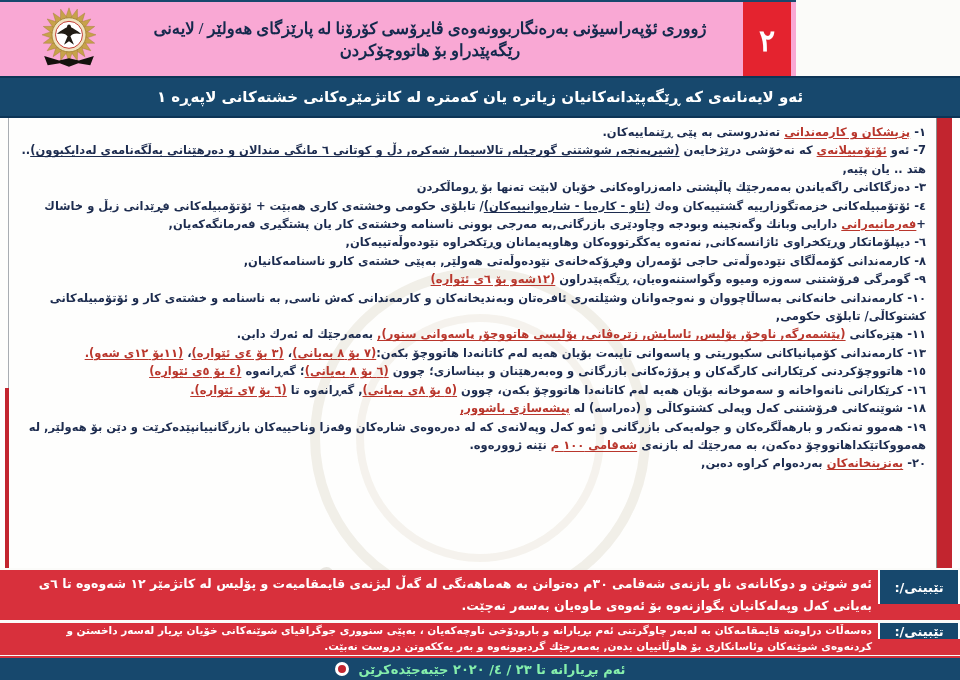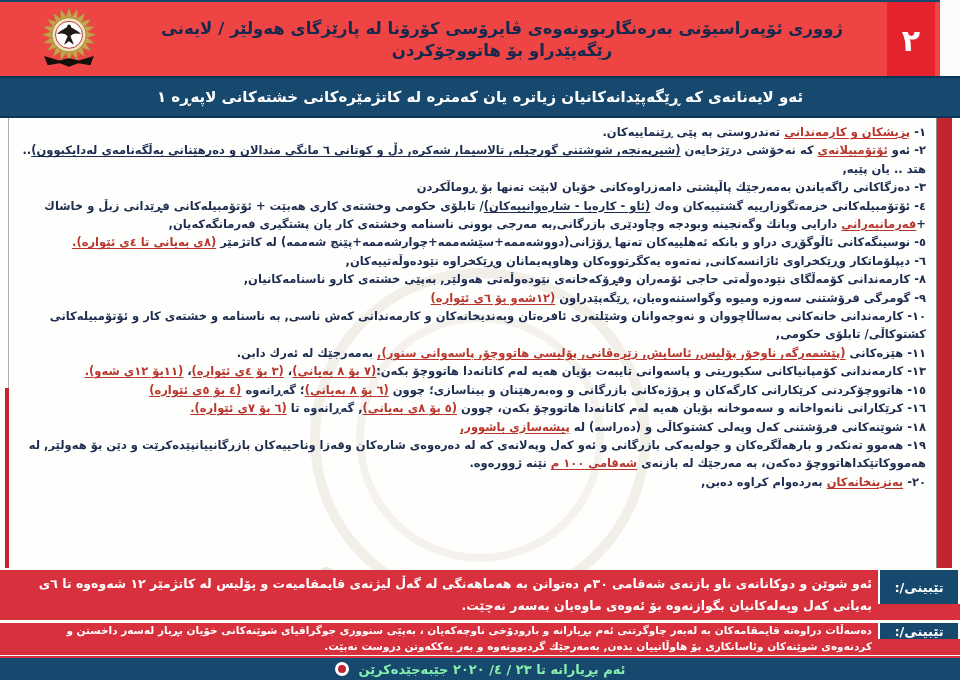--- a/index.html
+++ b/index.html
@@ -2,21 +2,21 @@
 <html lang="ku" dir="rtl"><head>
 <meta charset="utf-8">
 <style>
   html,body{margin:0;padding:0;background:#777;}
   #page{
     position:relative;width:960px;height:680px;background:#fbfbf9;
     font-family:"DejaVu Sans",sans-serif;overflow:hidden;margin:0 auto;
     box-shadow:0 0 6px rgba(0,0,0,.4);
   }
   
-  .header{position:absolute;top:0;left:0;width:940px;height:76px;background:#ef4444;border-top:2px solid #17486d;}
+  .header{position:absolute;top:0;left:0;width:796px;height:76px;background:#f9a8d4;border-top:2px solid #17486d;font-family:Liberation Serif, serif;}
   .logo{position:absolute;left:16px;top:3px;width:106px;height:71px;}
   .title{
     position:absolute;right:64px;left:128px;top:0;height:76px;
     display:flex;align-items:center;justify-content:center;
     color:#14294d;font-weight:bold;font-size:16.5px;direction:rtl;text-align:center;line-height:1.35;
   }
   .badge{
     position:absolute;right:5px;top:0;width:48px;height:76px;background:#e4232f;
     display:flex;align-items:center;justify-content:center;
     color:#fff;font-size:30px;font-weight:bold;
@@ -120,24 +120,23 @@
       <circle cx="300" cy="190" r="120" fill="none" stroke="#eeeae0" stroke-width="8"></circle>
       <defs>
           <path id="wmArc" d="M140,330 A175,175 0 0,0 460,330"></path>
         </defs>
       <text font-size="20" font-weight="bold" fill="#cfcabd" letter-spacing="3" opacity="0.8">
         <textPath href="#wmArc" startOffset="12%">KURDISTAN REGIONAL GOV</textPath>
       </text>
     </svg>
     <div class="list" id="items-container">
         <div class="item"><span class="seg-p">١- </span><span class="seg-r">پزیشکان و کارمەندانی</span><span class="seg-p"> تەندروستی بە پێی ڕێنماییەکان.</span></div>
-        <div class="item"><span class="seg-p">٢- ئەو </span><span class="seg-r">ئۆتۆمبیلانەی</span><span class="seg-p"> کە نەخۆشی درێژخایەن </span><span class="seg-u">(شیرپەنجە, شوشتنی گورچیلە, تالاسیما, شەکرە, دڵ و کوتانی ٦ مانگی مندالان و دەرهێنانی بەڵگەنامەی لەدایکبوون)</span><span class="seg-p">.. هتد .. یان پێیە,</span></div>
+        <div class="item"><span class="seg-p">7- ئەو </span><span class="seg-r">ئۆتۆمبیلانەی</span><span class="seg-p"> کە نەخۆشی درێژخایەن </span><span class="seg-u">(شیرپەنجە, شوشتنی گورچیلە, تالاسیما, شەکرە, دڵ و کوتانی ٦ مانگی مندالان و دەرهێنانی بەڵگەنامەی لەدایکبوون)</span><span class="seg-p">.. هتد .. یان پێیە,</span></div>
         <div class="item"><span class="seg-p">٣- دەزگاکانی راگەیاندن بەمەرجێك پاڵپشتی دامەزراوەکانی خۆیان لابێت تەنها بۆ ڕوماڵکردن</span></div>
         <div class="item"><span class="seg-p">٤- ئۆتۆمبیلەکانی خزمەتگوزارییە گشتییەکان وەك </span><span class="seg-u">(ئاو - کارەبا - شارەوانییەکان)</span><span class="seg-p">/ تابلۆی حکومی وخشتەی کاری هەبێت + ئۆتۆمبیلەکانی فڕێدانی زبڵ و خاشاك +</span><span class="seg-r">فەرمانبەرانی</span><span class="seg-p"> دارایی وبانك وگەنجینە وبودجە وچاودێری بازرگانی,بە مەرجی بوونی ناسنامە وخشتەی کار یان پشتگیری فەرمانگەکەیان,</span></div>
-        <div class="item"><span class="seg-p">٥- نوسینگەکانی ئاڵوگۆڕی دراو و بانکە ئەهلییەکان تەنها ڕۆژانی(دووشەممە+سێشەممە+چوارشەممە+پێنج شەممە) لە کاتژمێر </span><span class="seg-r">(٨ی بەیانی تا ٤ی ئێوارە).</span></div>
         <div class="item"><span class="seg-p">٦- دیپلۆماتکار وڕێکخراوی ئاژانسەکانی, نەتەوە یەکگرتووەکان وهاوپەیمانان وڕێکخراوە نێودەوڵەتییەکان,</span></div>
         <div class="item"><span class="seg-p">٨- کارمەندانی کۆمەڵگای نێودەوڵەتی حاجی ئۆمەران وفڕۆکەخانەی نێودەوڵەتی هەولێر, بەپێی خشتەی کارو ناسنامەکانیان,</span></div>
         <div class="item"><span class="seg-p">٩- گومرگی فرۆشتنی سەوزە ومیوە وگواستنەوەیان، ڕێگەپێدراون </span><span class="seg-r">(١٢شەو بۆ ٦ی ئێوارە)</span></div>
         <div class="item"><span class="seg-p">١٠- کارمەندانی خانەکانی بەساڵاچووان و نەوجەوانان وشێلتەری ئافرەتان وبەندیخانەکان و کارمەندانی کەش ناسی, بە ناسنامە و خشتەی کار و ئۆتۆمبیلەکانی کشتوکاڵی/ تابلۆی حکومی,</span></div>
         <div class="item"><span class="seg-p">١١- هێزەکانی </span><span class="seg-r">(پێشمەرگە, ناوخۆ, پۆلیس, ئاسایش, زێرەڤانی, پۆلیسی هاتووچۆ, پاسەوانی سنور),</span><span class="seg-p"> بەمەرجێك لە ئەرك دابن.</span></div>
         <div class="item"><span class="seg-p">١٣- کارمەندانی کۆمپانیاکانی سکیوریتی و پاسەوانی تایبەت بۆیان هەیە لەم کاتانەدا هاتووچۆ بکەن:</span><span class="seg-r">(٧ بۆ ٨ بەیانی)</span><span class="seg-p">، </span><span class="seg-r">(٣ بۆ ٤ی ئێوارە)</span><span class="seg-p">، </span><span class="seg-r">(١١بۆ ١٢ی شەو).</span></div>
         <div class="item"><span class="seg-p">١٥- هاتووچۆکردنی کرێکارانی کارگەکان و پرۆژەکانی بازرگانی و وەبەرهێنان و بیناسازی؛ چوون </span><span class="seg-r">(٦ بۆ ٨ بەیانی)</span><span class="seg-p">؛ گەڕانەوە </span><span class="seg-r">(٤ بۆ ٥ی ئێوارە)</span></div>
         <div class="item"><span class="seg-p">١٦- کرێکارانی نانەواخانە و سەموخانە بۆیان هەیە لەم کاتانەدا هاتووچۆ بکەن، چوون </span><span class="seg-r">(٥ بۆ ٨ی بەیانی)</span><span class="seg-p">, گەڕانەوە تا </span><span class="seg-r">(٦ بۆ ٧ی ئێوارە).</span></div>
         <div class="item"><span class="seg-p">١٨- شوێنەکانی فرۆشتنی کەل وپەلی کشتوکاڵی و (دەراسە) لە </span><span class="seg-r">پیشەسازی باشوور,</span></div>
         <div class="item"><span class="seg-p">١٩- هەموو تەنکەر و بارهەڵگرەکان و جولەیەکی بازرگانی و ئەو کەل وپەلانەی کە لە دەرەوەی شارەکان وقەزا وناحییەکان بازرگانییانپێدەکرێت و دێن بۆ هەولێر, لە هەمووکاتێکداهاتووچۆ دەکەن، بە مەرجێك لە بازنەی </span><span class="seg-r">شەقامی ١٠٠ م</span><span class="seg-p"> نێنە ژوورەوە.</span></div>

